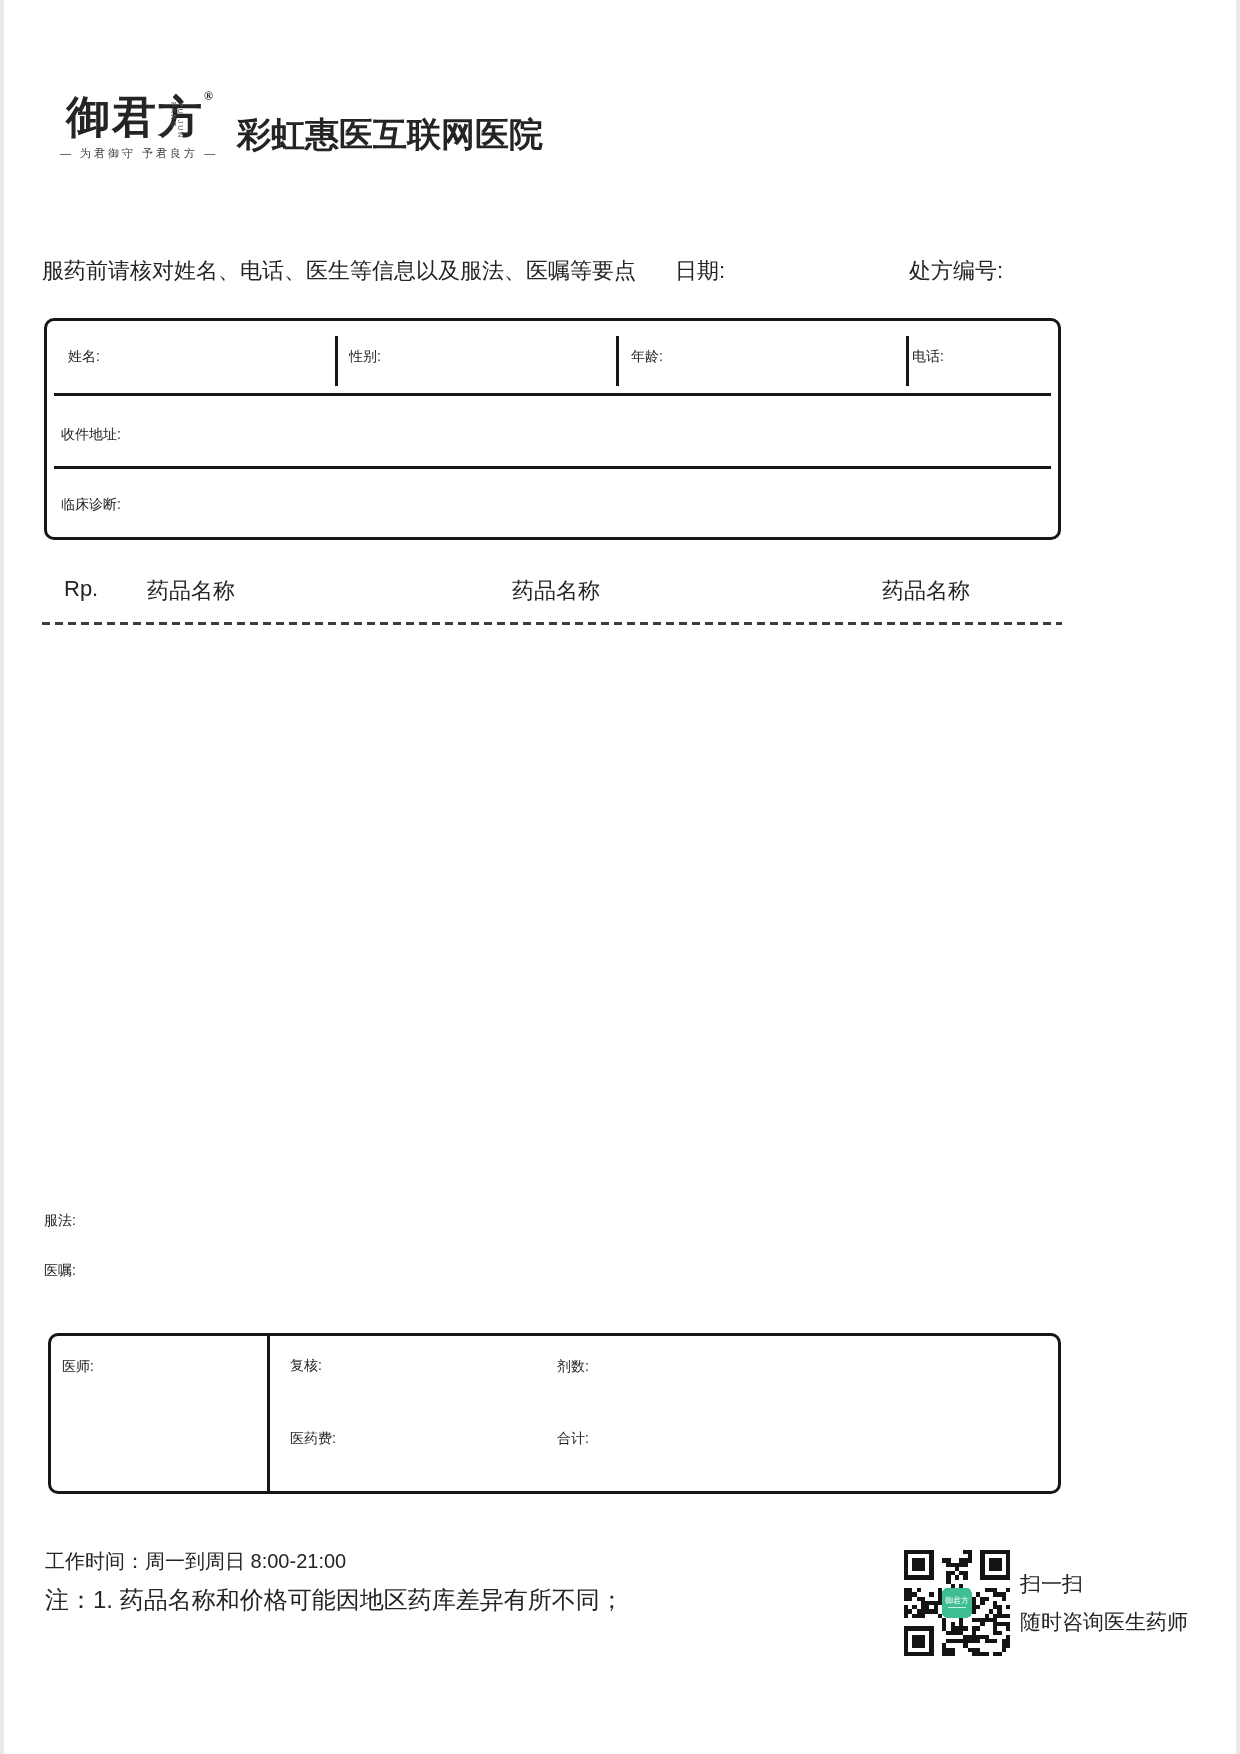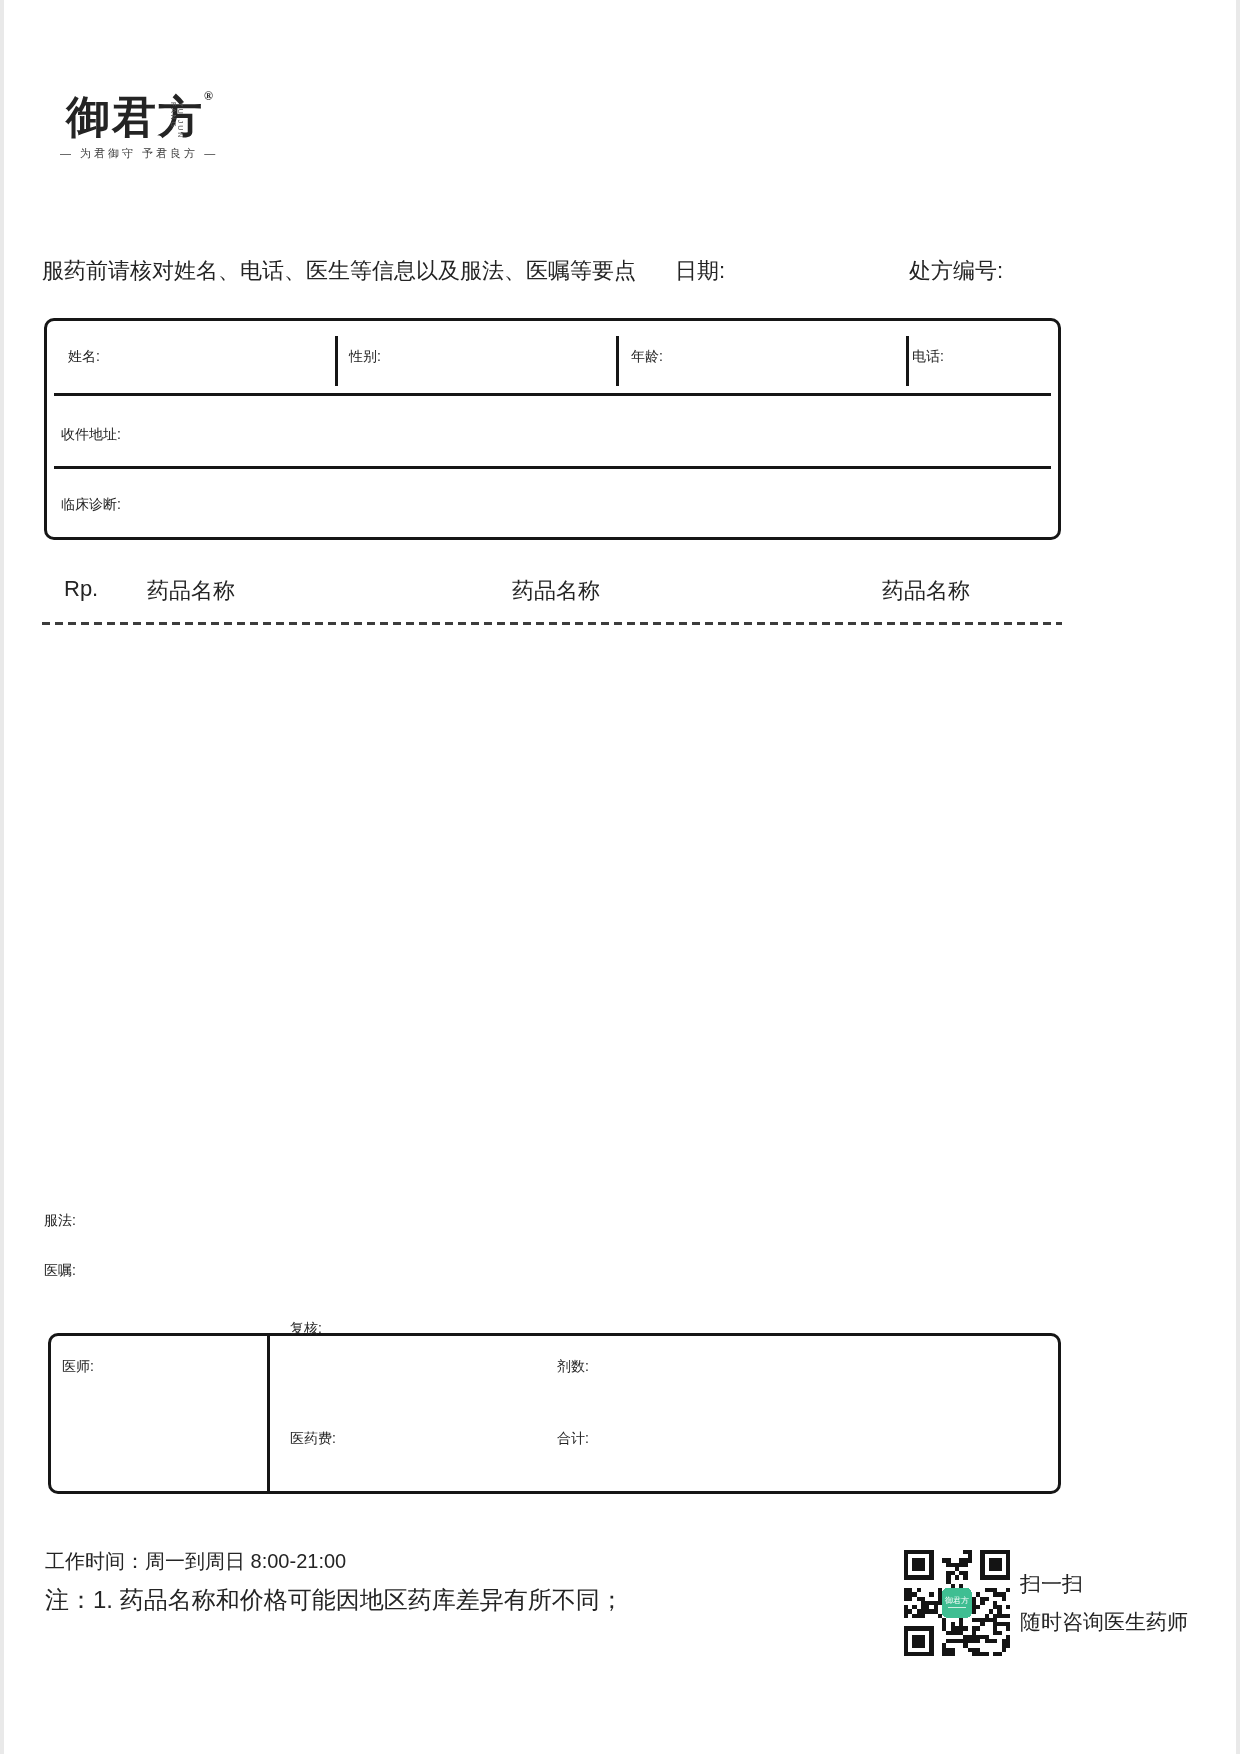--- a/index.html
+++ b/index.html
@@ -68,20 +68,21 @@
 <body>
 
 <div class="page">
 
   <div class="abs" style="left:62px;top:96px;">
     <span class="brand"><span>御君方</span><span class="regmark">®</span></span>
   </div>
   <div class="abs brand-vert" style="left:166px;top:102px;">YU JUN FANG</div>
   <div class="abs tagline" style="left:56px;top:146px;">— 为君御守  予君良方 —</div>
 
+  <div class="abs hospital" style="left:233px;top:116px;">彩虹惠医互联网医院</div>
 
   <div class="abs lbl" style="left:38px;top:256px;">服药前请核对姓名、电话、医生等信息以及服法、医嘱等要点</div>
   <div class="abs lbl" style="left:652px;top:256px;margin-left:19px;">日期:</div>
   <div class="abs lbl" style="left:905px;top:256px;">处方编号:</div>
 
   <div class="abs roundbox" style="left:40px;top:318px;width:1017px;height:222px;"></div>
 
   <div class="abs lbl-md" style="left:64px;top:348px;">姓名:</div>
   <div class="abs lbl-md" style="left:345px;top:348px;">性别:</div>
   <div class="abs lbl-md" style="left:627px;top:348px;">年龄:</div>
@@ -102,21 +103,21 @@
   <div class="abs lbl" style="left:878px;top:576px;">药品名称</div>
 
   <div class="abs dashline" style="left:38px;top:622px;width:1020px;"></div>
 
   <div class="abs lbl-md" style="left:40px;top:1212px;">服法:</div>
   <div class="abs lbl-md" style="left:40px;top:1262px;">医嘱:</div>
 
   <div class="abs roundbox" style="left:44px;top:1333px;width:1013px;height:161px;"></div>
   <div class="abs vline" style="left:263px;top:1336px;height:155px;"></div>
   <div class="abs lbl-md" style="left:58px;top:1358px;">医师:</div>
-  <div class="abs lbl-md" style="left:286px;top:1320px;">复核:</div>
+  <div class="abs lbl-md" style="left:286px;top:1357px;">复核:</div>
   <div class="abs lbl-md" style="left:553px;top:1358px;">剂数:</div>
   <div class="abs lbl-md" style="left:286px;top:1430px;">医药费:</div>
   <div class="abs lbl-md" style="left:553px;top:1430px;">合计:</div>
 
   <div class="abs lbl" style="left:41px;top:1548px;font-size:20px;">工作时间：周一到周日  8:00-21:00</div>
   <div class="abs lbl" style="left:41px;top:1584px;font-size:24px;">注：1. 药品名称和价格可能因地区药库差异有所不同；</div>
 
   <div class="abs qr-wrap" style="left:900px;top:1550px;">
       <svg viewBox="0 0 25 25" xmlns="http://www.w3.org/2000/svg" shape-rendering="crispEdges">
         <rect width="25" height="25" fill="#fff"></rect>

